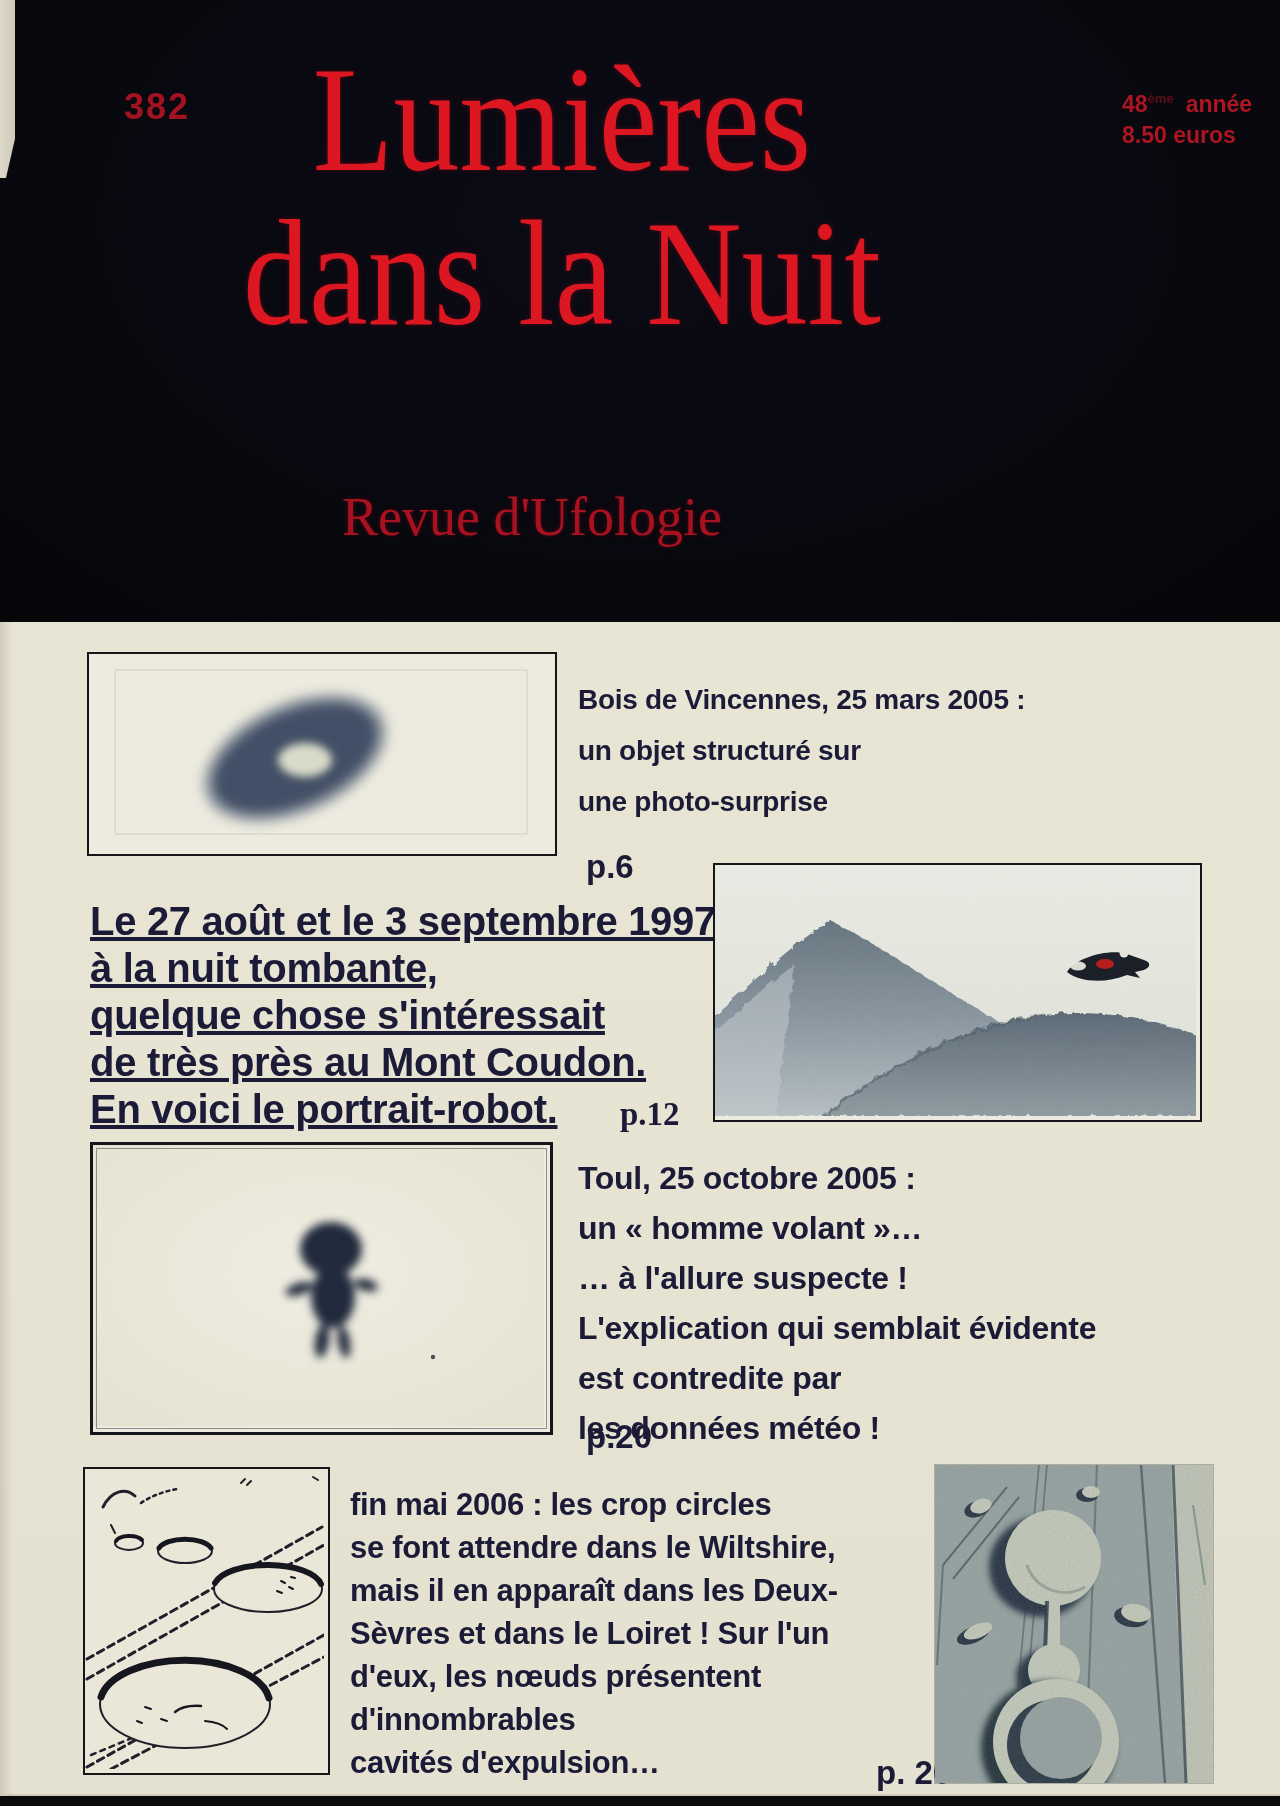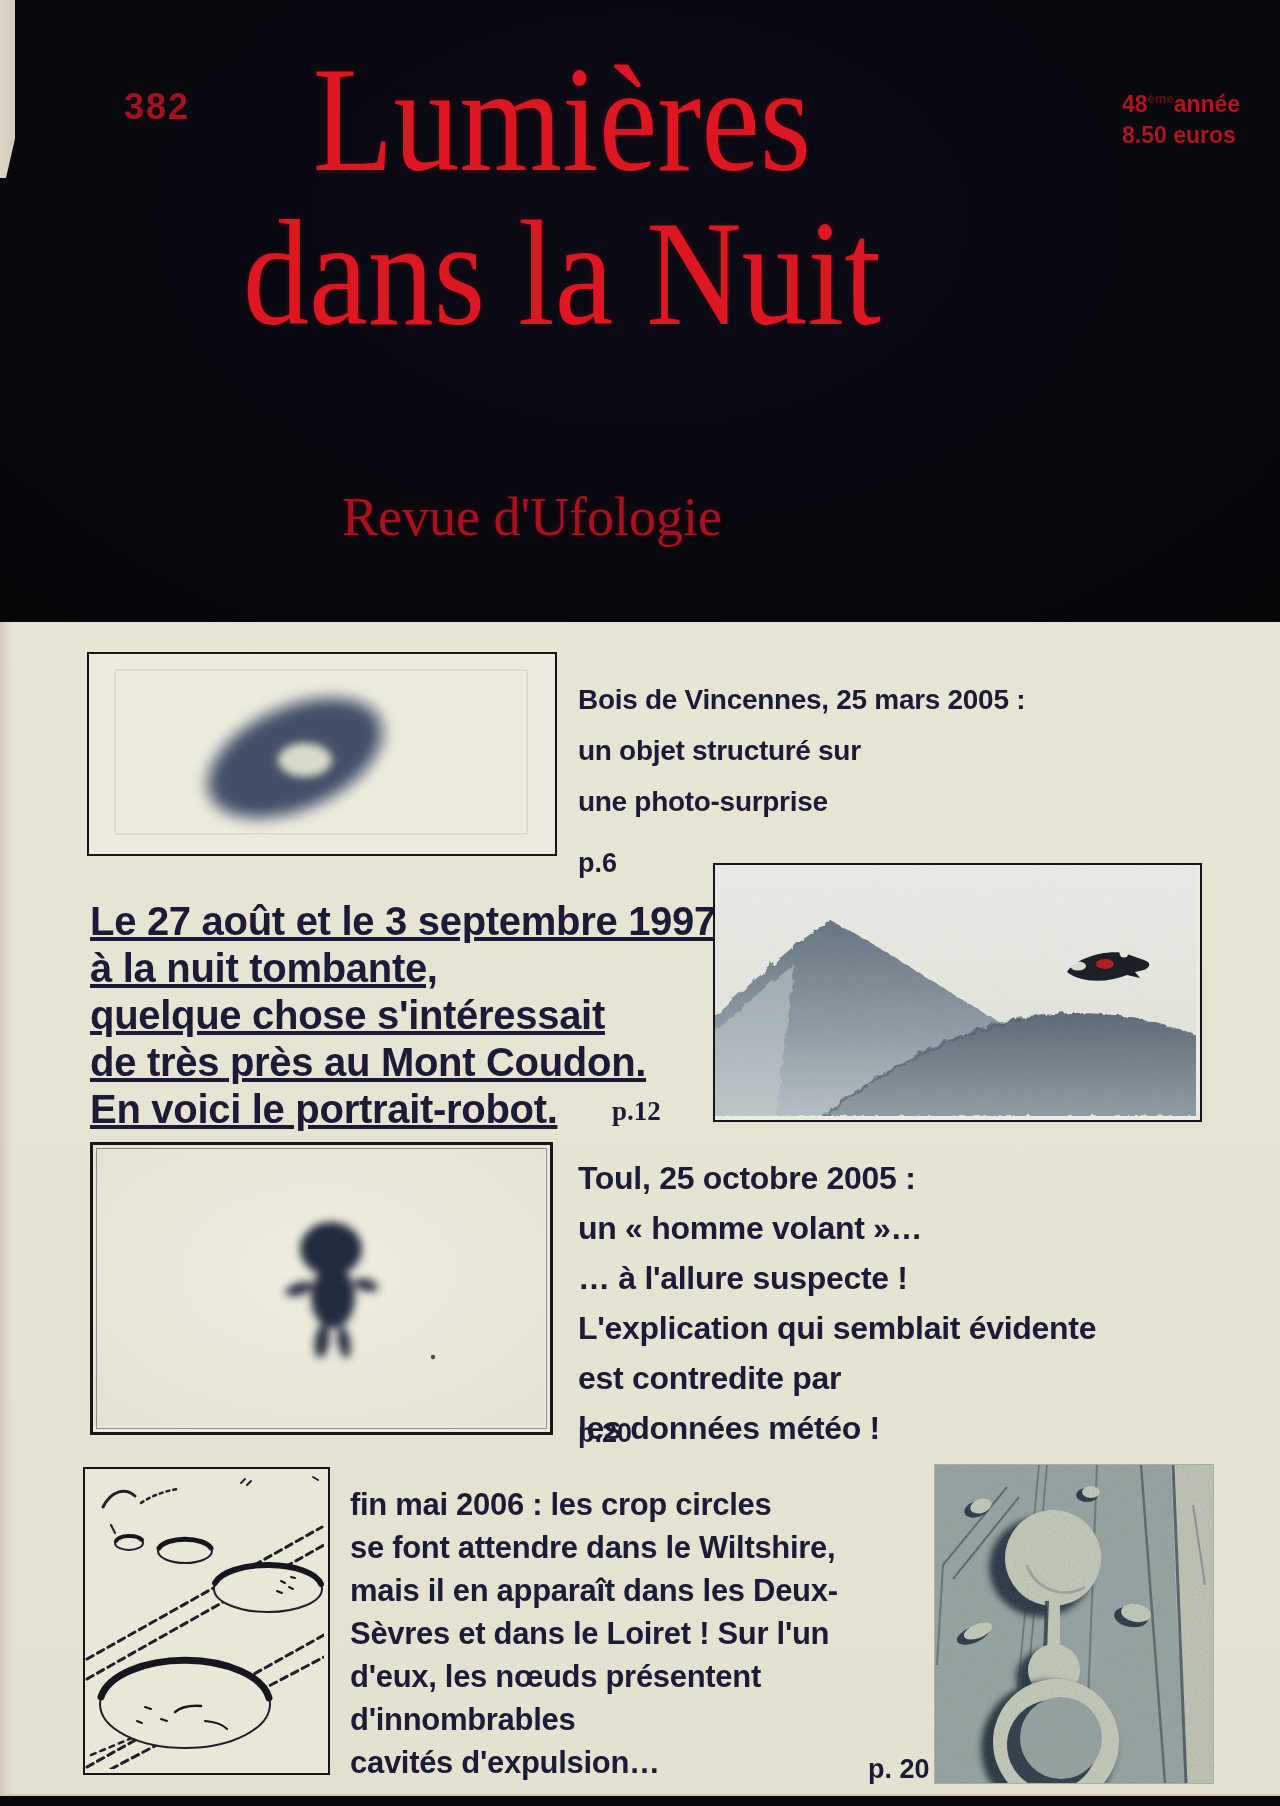--- a/index.html
+++ b/index.html
@@ -14,21 +14,21 @@
   .title-wrap{position:absolute;left:0;top:0;width:1124px;text-align:center;
               font-family:"Liberation Serif",serif;color:#dd1722;}
   .title-line{position:absolute;left:0;width:100%;line-height:1;font-size:150px;
               transform:scaleX(0.88);transform-origin:50% 50%;
               text-shadow:0 0 6px rgba(190,10,20,.35);}
   .title-1{top:44px;}
   .title-2{top:198px;}
   .edition{position:absolute;left:1122px;top:83px;width:150px;font-size:23px;font-weight:bold;
            color:#ad1520;line-height:31px;}
   .edition sup{font-size:13px;opacity:.5;}
-  .edition .word{margin-left:0;}
+  .edition .word{margin-left:12px;}
   .subtitle{position:absolute;left:0;top:486px;width:1064px;text-align:center;
             font-family:"Liberation Serif",serif;font-size:54px;color:#a81120;
             text-shadow:0 0 5px rgba(150,8,18,.4);}
   
   .edge-top{position:absolute;left:0;top:0;width:15px;height:178px;
             background:linear-gradient(90deg,#ddd8c8,#cfcaba);
             clip-path:polygon(0 0,100% 0,100% 78%,40% 100%,0 100%);}
   .edge-left{position:absolute;left:0;top:622px;width:13px;height:1172px;
              background:linear-gradient(90deg,#c9c4b4,rgba(201,196,180,0));opacity:.8;}
   .bottom-strip{position:absolute;left:0;top:1794px;width:1280px;height:12px;background:#0a0a0c;
@@ -43,21 +43,21 @@
   .sketch-frame{left:83px;top:1467px;width:243px;height:304px;background:#eae7d8;}
   .photo-aerial{position:absolute;left:935px;top:1465px;width:278px;height:318px;
                 box-shadow:0 0 0 1px rgba(90,95,90,.4);}
   
   .headline{position:absolute;white-space:pre-line;color:#1b1b38;font-weight:bold;
             letter-spacing:-0.3px;}
   .hl-1{left:578px;top:674px;font-size:28px;line-height:51px;}
   .hl-2{left:90px;top:898px;font-size:40px;line-height:47px;text-decoration:underline;}
   .hl-3{left:578px;top:1153px;font-size:32px;line-height:50px;}
   .hl-4{left:350px;top:1483px;font-size:31px;line-height:43px;}
-  .pageref{position:absolute;color:#1b1b38;font-weight:bold;font-size:27px;}
+  .pageref{position:absolute;color:#1b1b38;font-weight:bold;font-size:33px;margin-left:8px;}
   .pr-1{left:578px;top:848px;}
   .pr-2{left:612px;top:1096px;font-family:Liberation Serif, serif;}
   .pr-3{left:578px;top:1418px;}
   .pr-4{left:868px;top:1754px;}
 </style>
 </head>
 <body>
 
 <div class="page">
 

